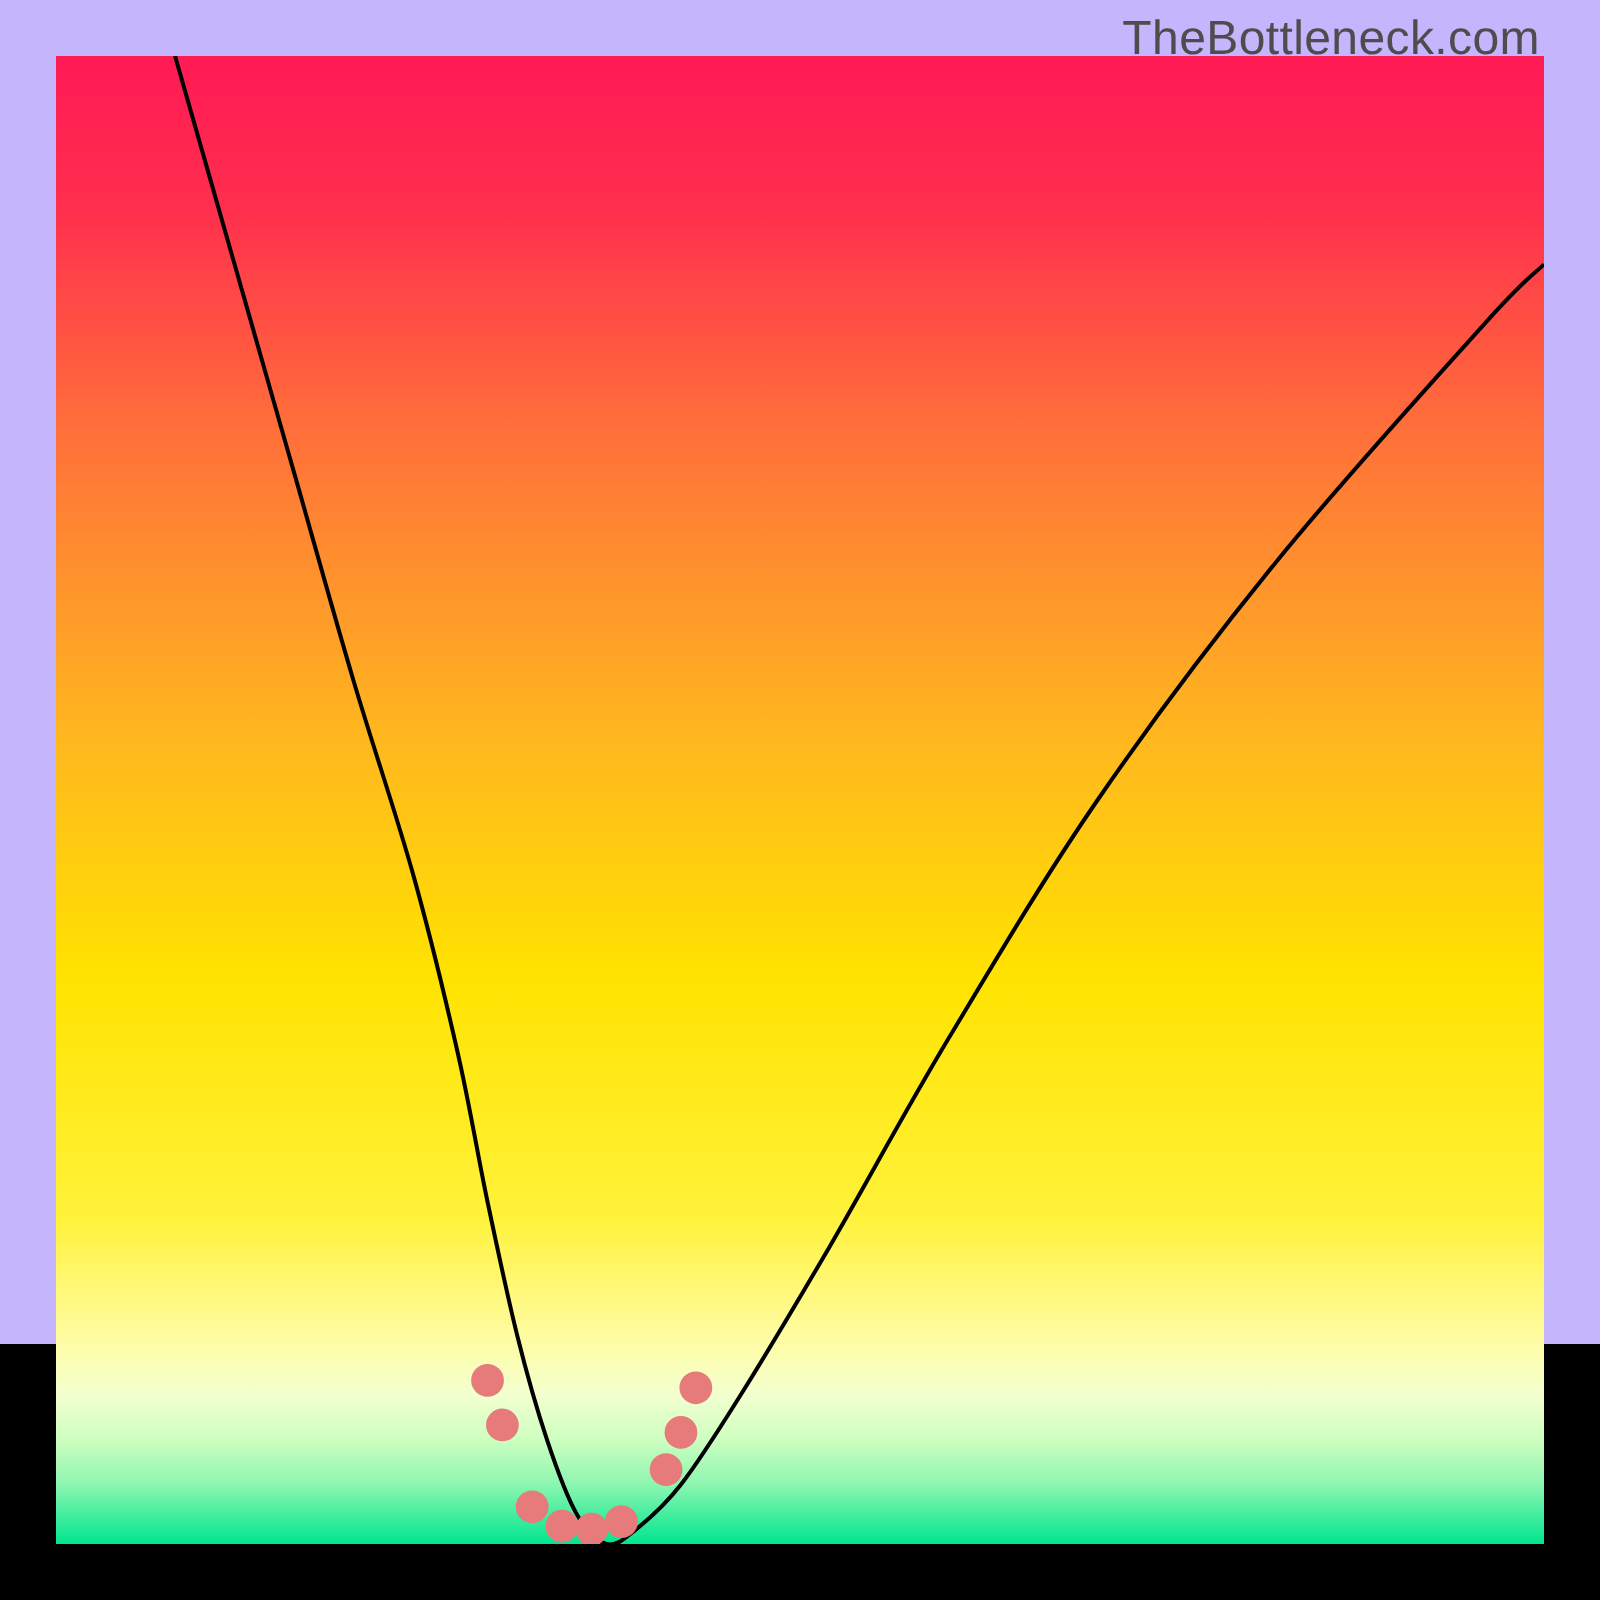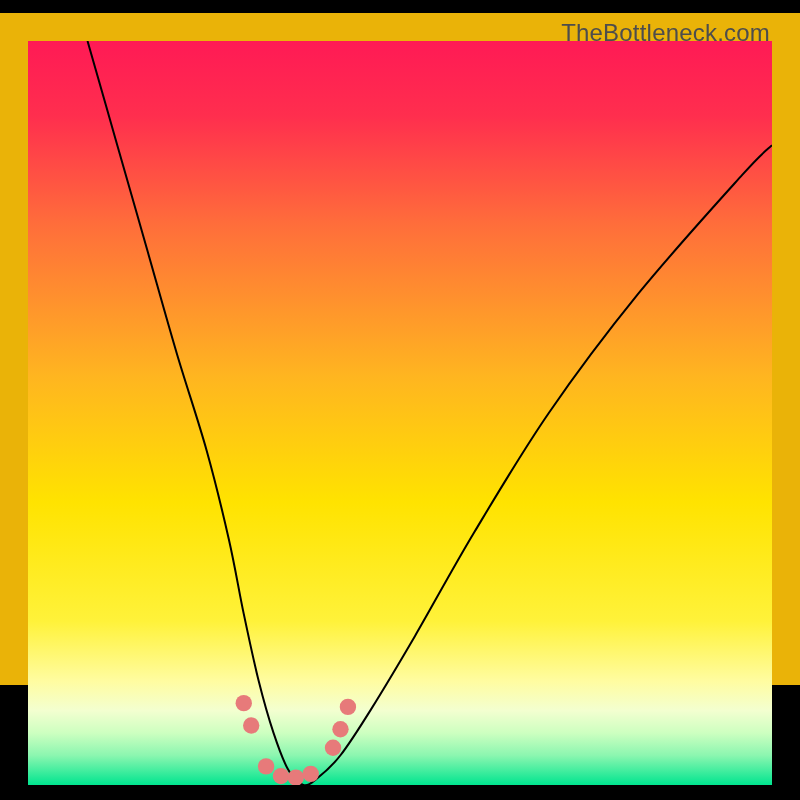--- a/index.html
+++ b/index.html
@@ -6,23 +6,23 @@
     margin: 0;
     padding: 0;
     width: 800px;
     height: 800px;
     overflow: hidden;
     background: #000;
     font-family: Arial, Helvetica, sans-serif;
   }
   .frame {
     position: absolute;
-    top: 13px; left: 0;
+    top: 0; left: 0;
     width: 800px; height: 672px;
-    background: #eab308;
+    background: #c4b5fd;
   }
   .plot-area {
     position: absolute;
     top: 28px;
     left: 28px;
     width: 744px;
     height: 744px;
     overflow: hidden;
   }
   .watermark {

